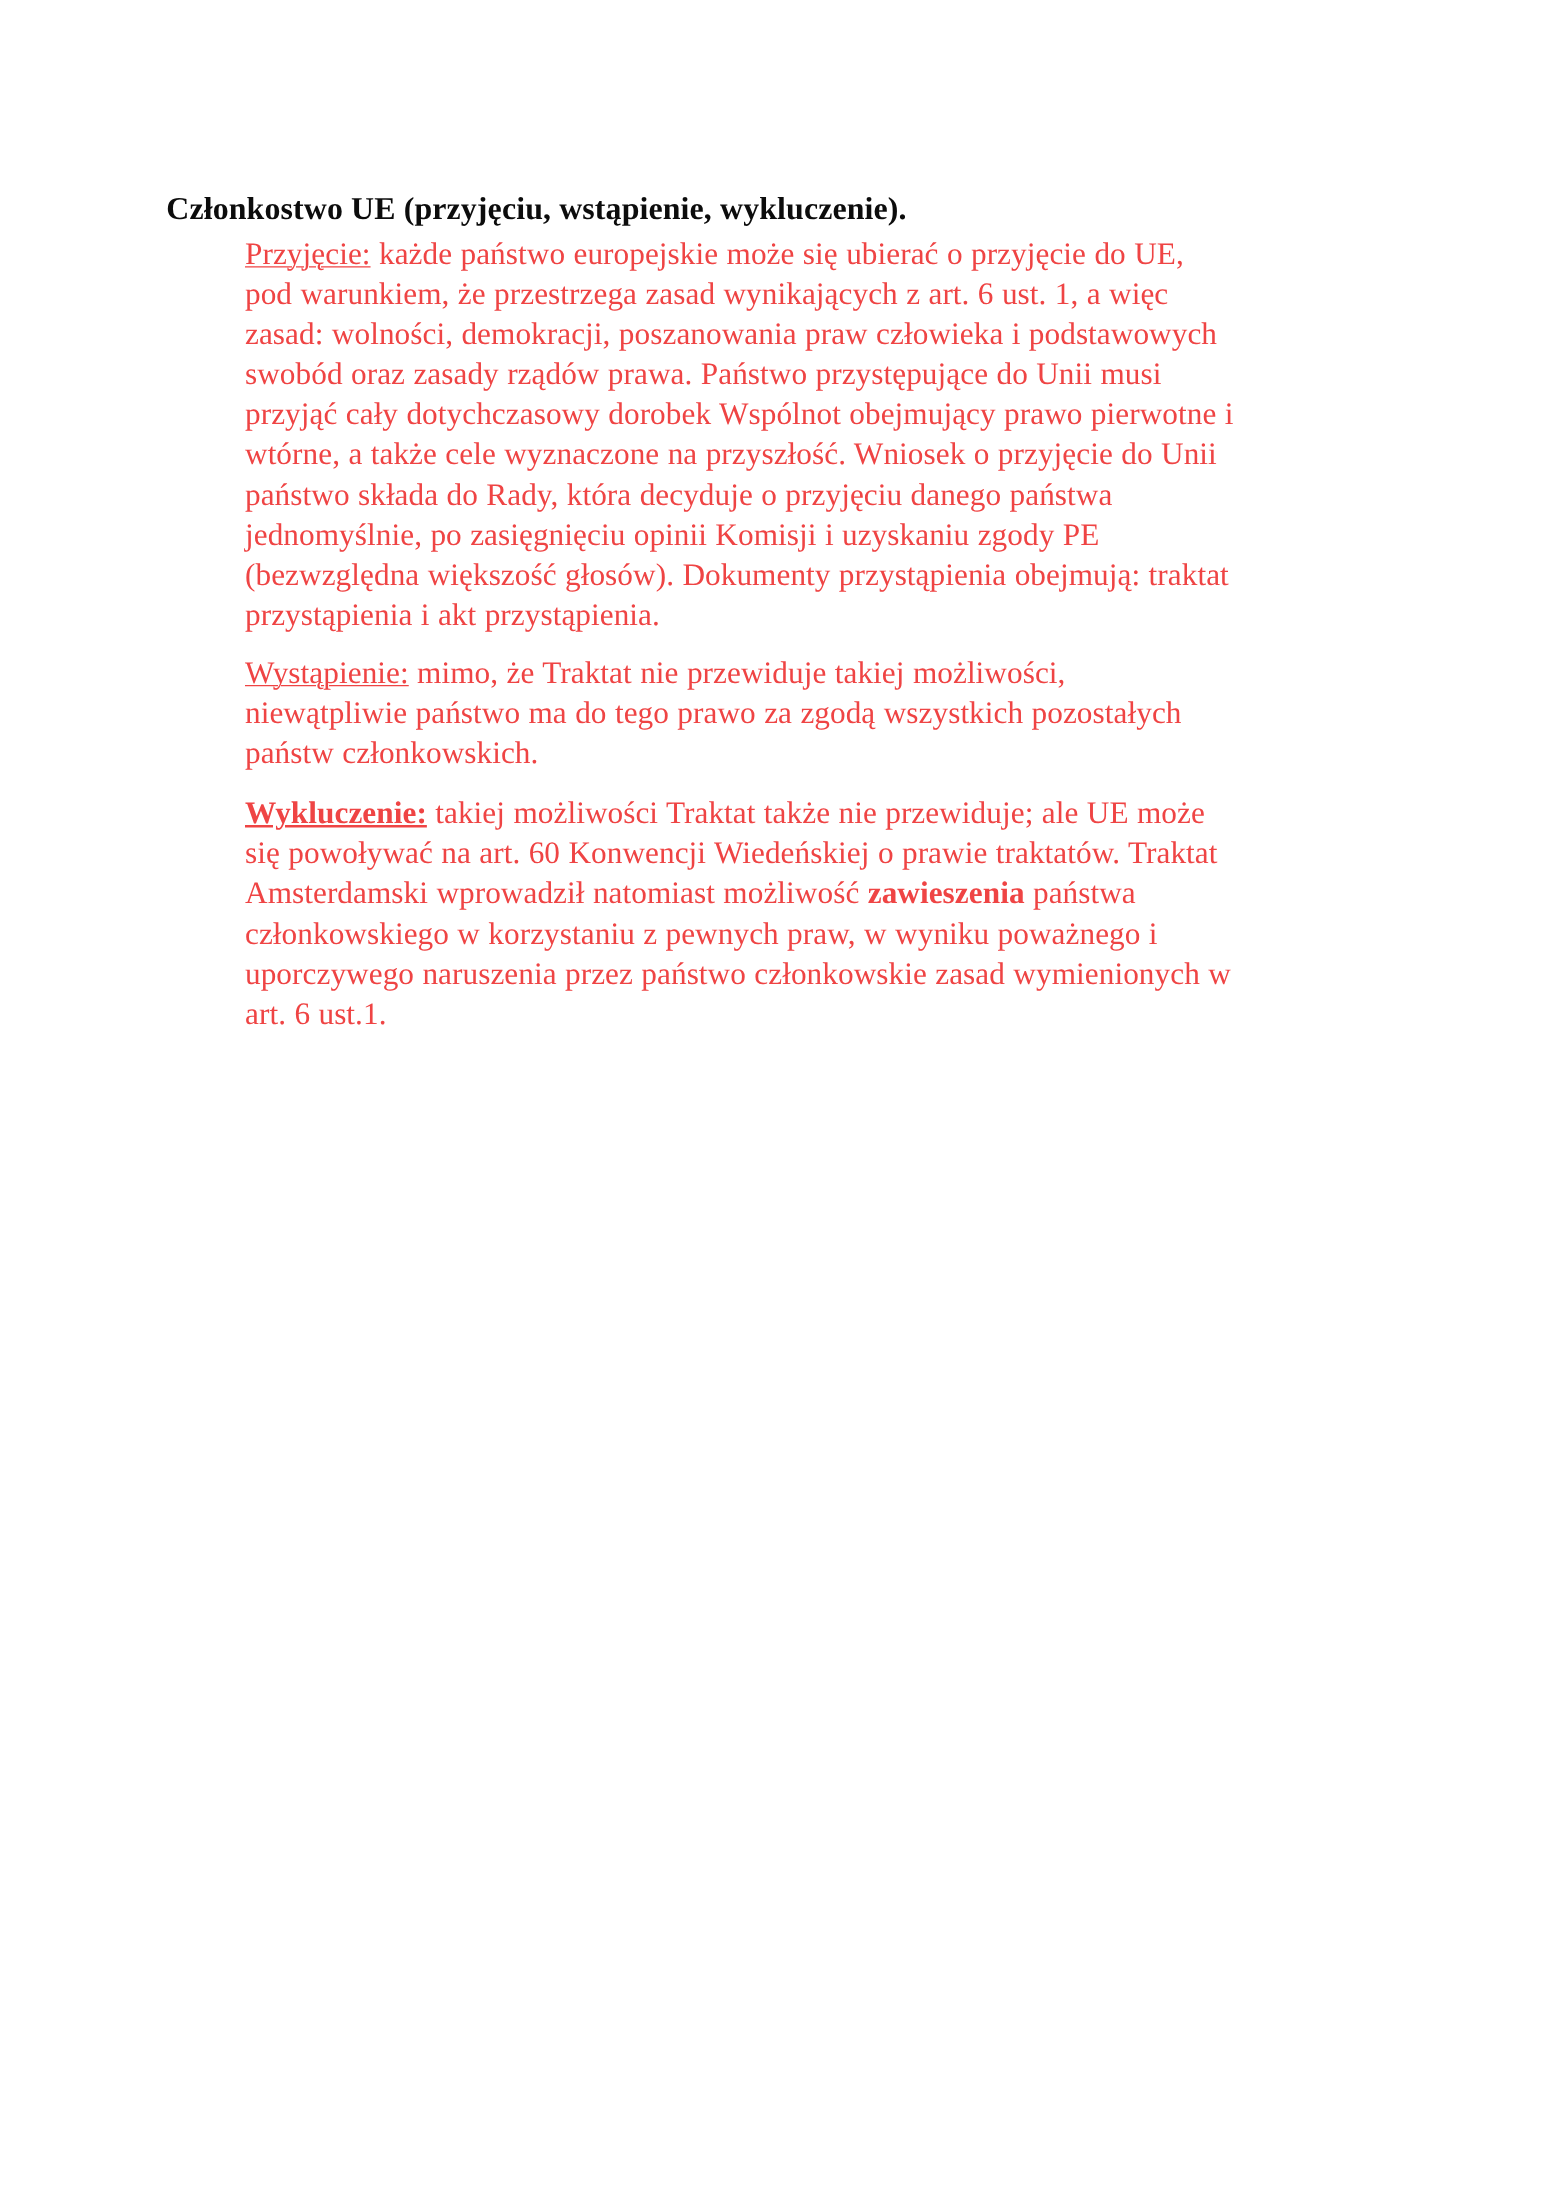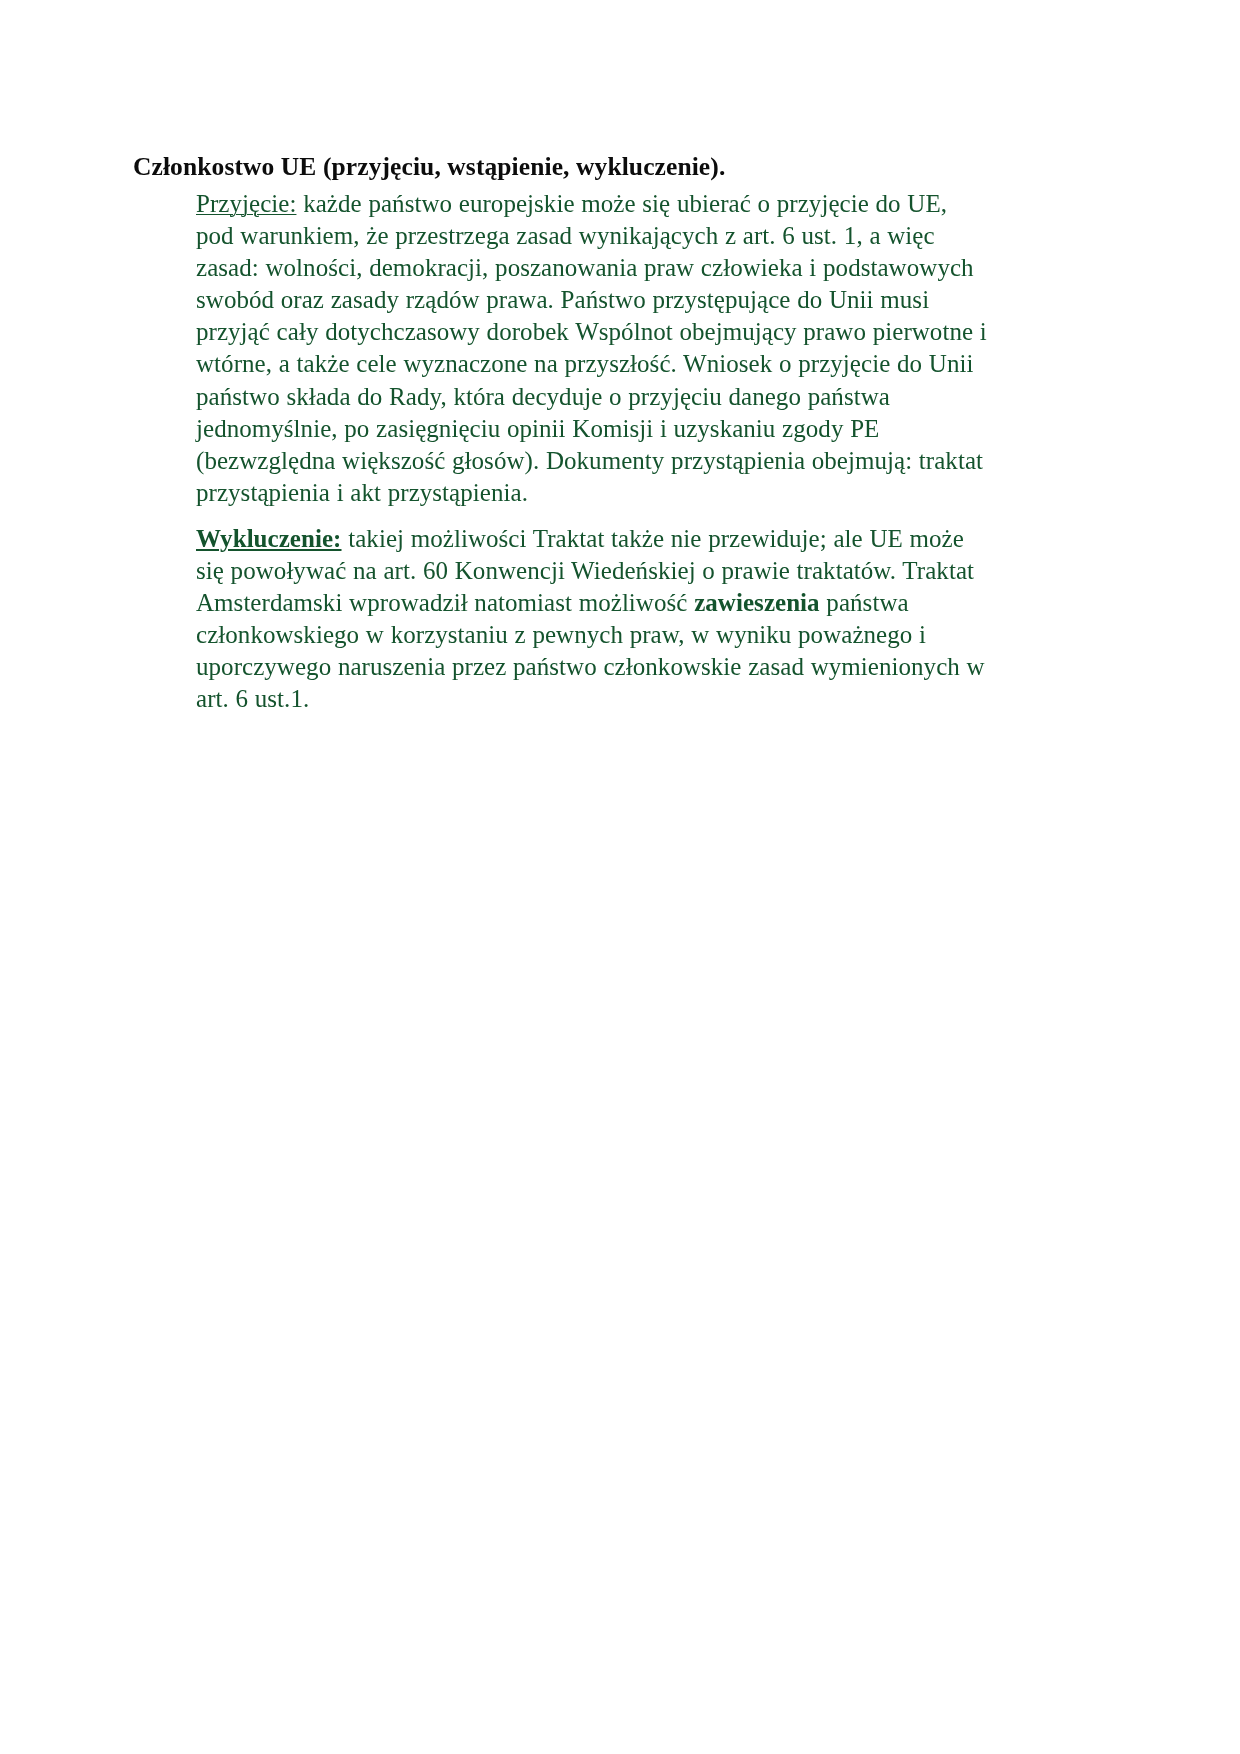--- a/index.html
+++ b/index.html
@@ -34,21 +34,21 @@
   .body-block {
     position: absolute;
     left: 196px;
     top: 188px;
     width: 792px;
   }
   .para {
     font-size: 25px;
     line-height: 32.1px;
     text-align: left;
-    color: #14532d;
+    color: #ef4444;
     margin: 0 0 15px 0;
     letter-spacing: 0.05px;
     word-spacing: 0.4px;
   }
   .para:last-child {
     margin-bottom: 0;
   }
   .para-spacer-1 { margin-bottom: 14px; }
   .para-spacer-2 { margin-bottom: 16px; }
   .lead {
@@ -74,20 +74,23 @@
 <div class="page">
 
   <h1 class="doc-title">Członkostwo UE (przyjęciu, wstąpienie, wykluczenie).</h1>
 
   <div class="body-block">
 
     <p class="para para-spacer-1">
       <span class="lead">Przyjęcie:</span><span> każde państwo europejskie może się ubierać o przyjęcie do UE, pod warunkiem, że przestrzega zasad wynikających z art. 6 ust. 1, a więc zasad: wolności, demokracji, poszanowania praw człowieka i podstawowych swobód oraz zasady rządów prawa. Państwo przystępujące do Unii musi przyjąć cały dotychczasowy dorobek Wspólnot obejmujący prawo pierwotne i wtórne, a także cele wyznaczone na przyszłość. Wniosek o przyjęcie do Unii państwo składa do Rady, która decyduje o przyjęciu danego państwa jednomyślnie, po zasięgnięciu opinii Komisji i uzyskaniu zgody PE (bezwzględna większość głosów). Dokumenty przystąpienia obejmują: traktat przystąpienia i akt przystąpienia.</span>
     </p>
 
+    <p class="para para-spacer-2">
+      <span class="lead">Wystąpienie:</span><span> mimo, że Traktat nie przewiduje takiej możliwości, niewątpliwie państwo ma do tego prawo za zgodą wszystkich pozostałych państw członkowskich.</span>
+    </p>
 
     <p class="para">
       <span class="lead-strong">Wykluczenie:</span><span> takiej możliwości Traktat także nie przewiduje; ale UE może się powoływać na art. 60 Konwencji Wiedeńskiej o prawie traktatów. Traktat Amsterdamski wprowadził natomiast możliwość </span><span class="emph-bold">zawieszenia</span><span> państwa członkowskiego w korzystaniu z pewnych praw, w wyniku poważnego i uporczywego naruszenia przez państwo członkowskie zasad wymienionych w art. 6 ust.1.</span>
     </p>
 
   </div>
 
 </div>
 
 </body></html>

